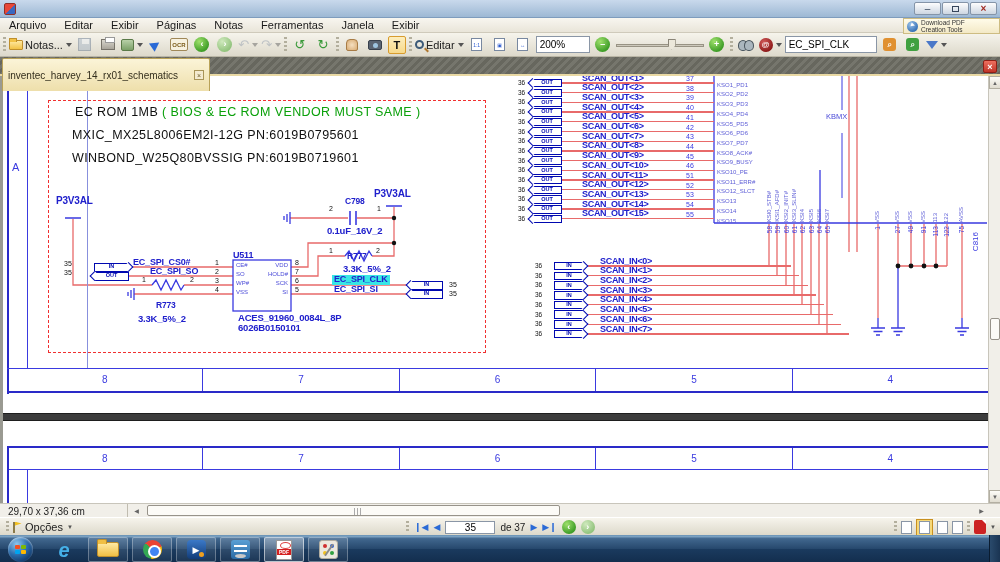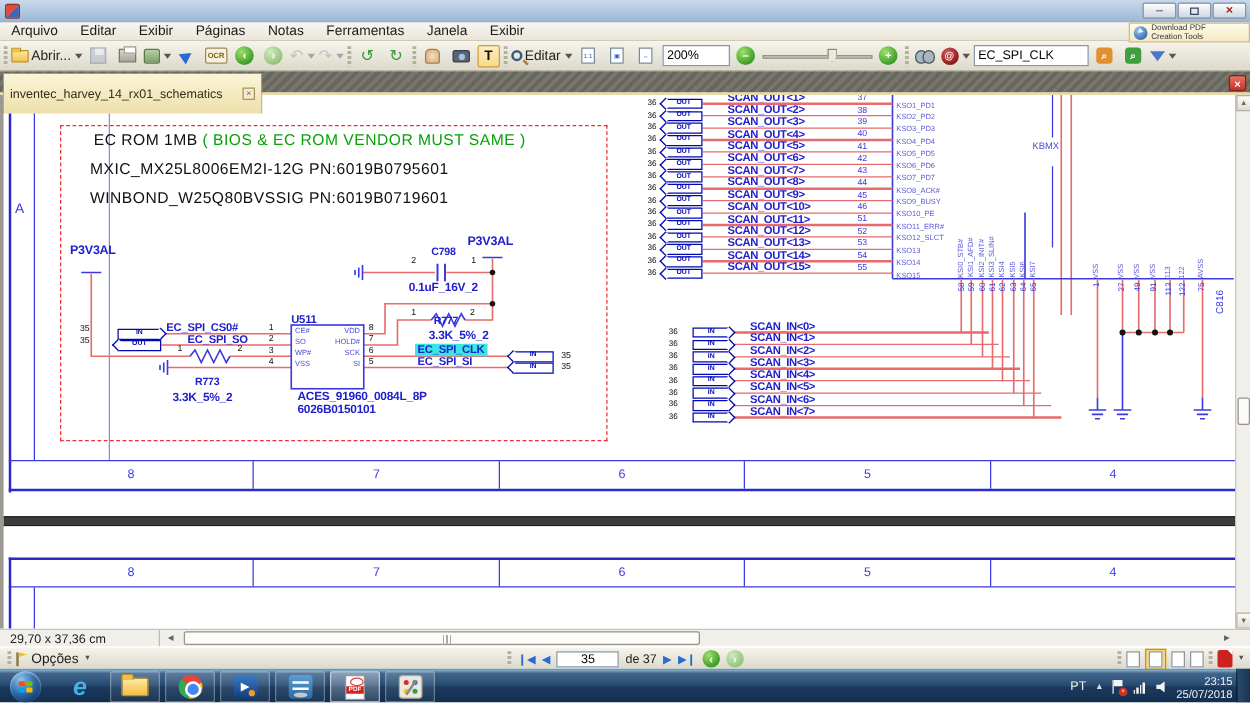--- a/index.html
+++ b/index.html
@@ -218,21 +218,21 @@
   <div id="dltext">
     <div>Download PDF</div>
     <div>Creation Tools</div>
   </div>
 </div>
 
 <div id="toolbar">
   <div class="grip"></div>
   <div class="tbtn drop">
       <span class="ic-folder"></span>
-      <span class="tlabel">Abrir...</span>
+      <span class="tlabel">Notas...</span>
     </div>
   <div class="tbtn dis">
       <span class="ic-save"></span>
     </div>
   <div class="tbtn">
       <span class="ic-print"></span>
     </div>
   <div class="tbtn drop">
       <span class="ic-stamp"></span>
     </div>
@@ -741,32 +741,14 @@
     <div class="slot open">
         <span class="tk-sys"></span>
       </div>
     <div class="slot active">
         <span class="tk-pdf"></span>
       </div>
     <div class="slot open">
         <span class="tk-paint"></span>
       </div>
   </div>
-  <div id="tray">
-    <span style="font-size:10px">PT</span>
-    <span style="font-size:7px;color:#ddd">▲</span>
-    <span class="tray-flag">
-        <span class="badge">×</span>
-      </span>
-    <span class="tray-net">
-        <i style="height:3px"></i>
-        <i style="height:5px"></i>
-        <i style="height:7px"></i>
-        <i style="height:9px"></i>
-      </span>
-    <span class="tray-spk"></span>
-    <div id="clock">
-      <div>23:15</div>
-      <div>25/07/2018</div>
-    </div>
-  </div>
 </div>
 <div id="showdesk"></div>
 
 </body></html>

